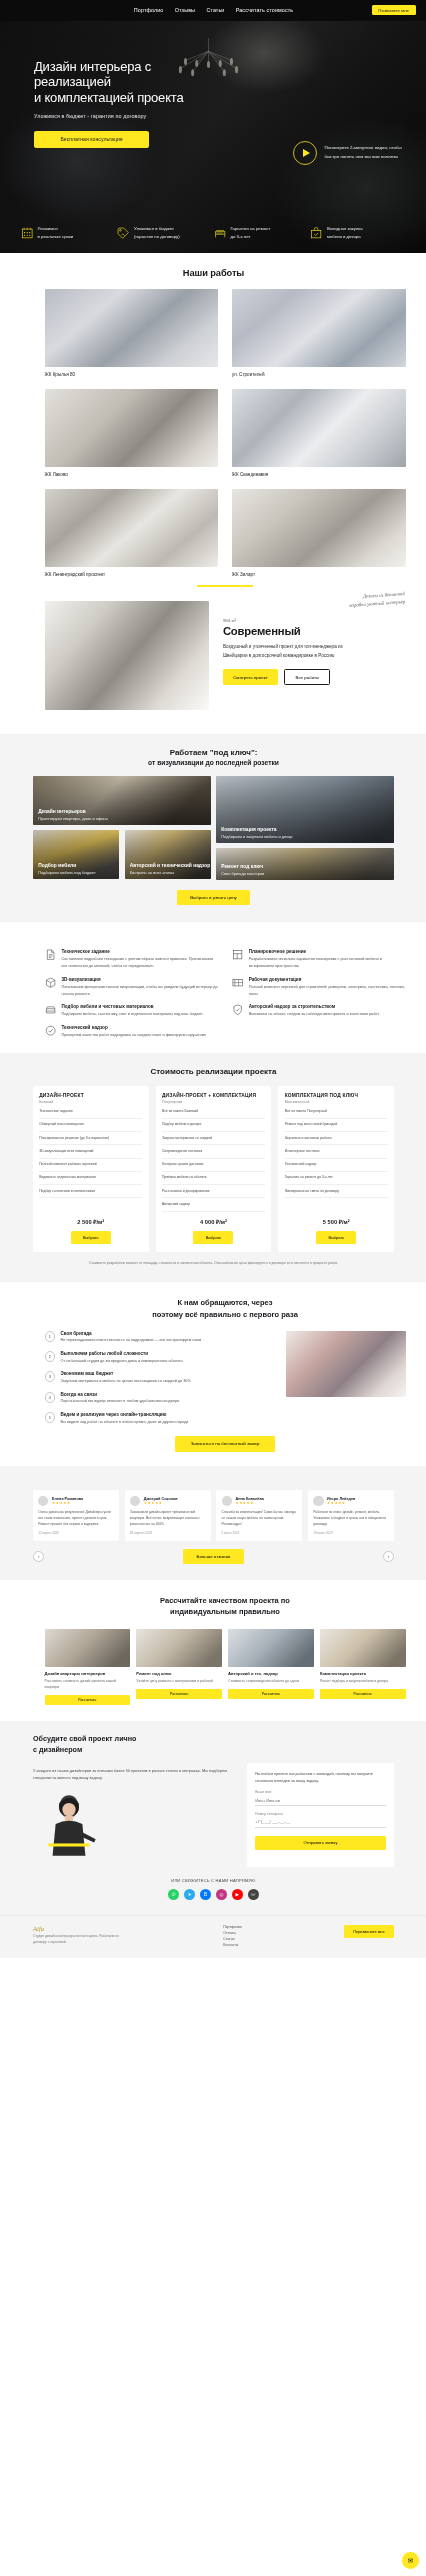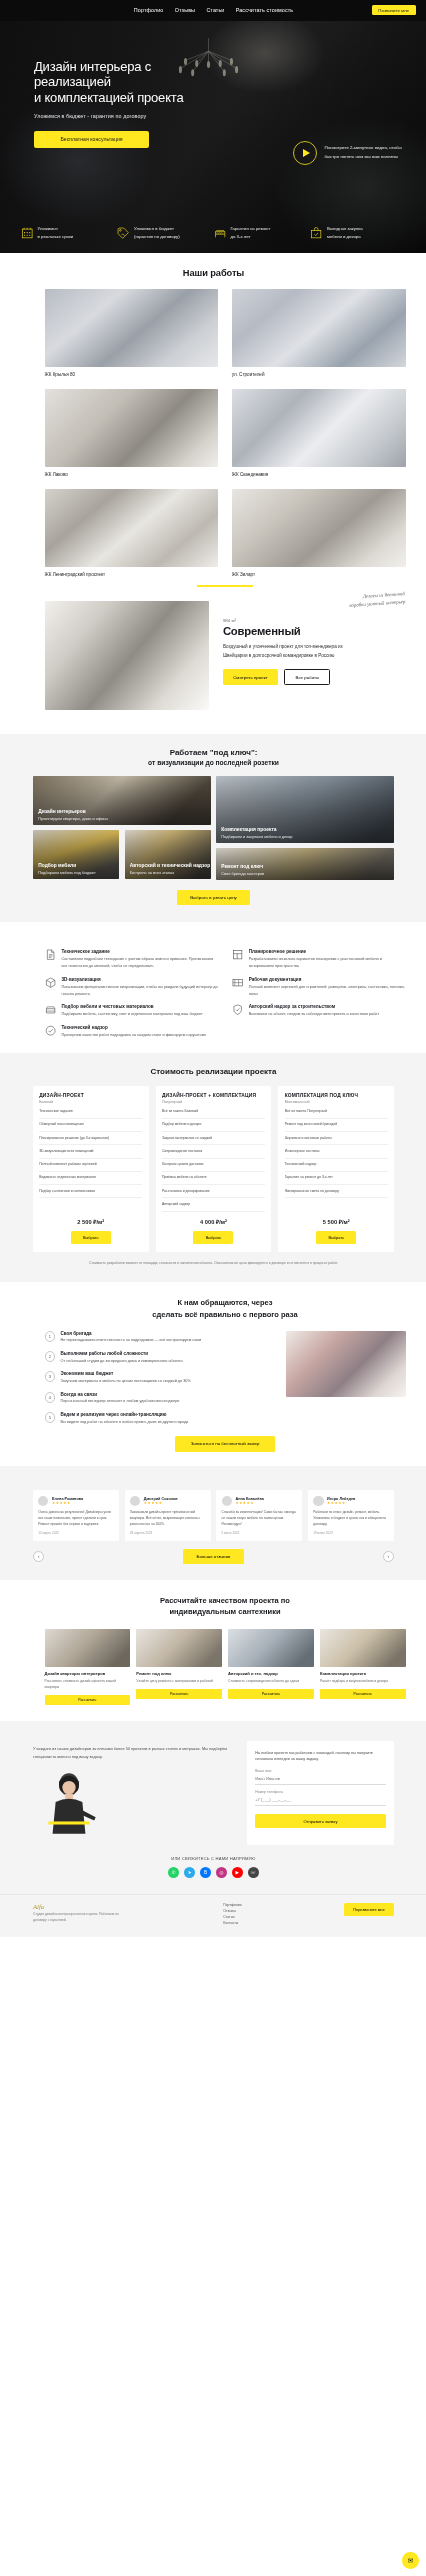--- a/index.html
+++ b/index.html
@@ -591,21 +591,21 @@
       </div>
     </div>
     <div class="p-note">Стоимость разработки зависит от площади, сложности и наполнения объекта. Окончательная цена фиксируется в договоре и не меняется в процессе работ.</div>
   </div>
 </section>
 
 <section class="why wrap">
   <div class="inner">
     <h2>
       <span>К нам обращаются, через</span><br>
-      <span>сделать всё правильно с первого раза</span>
+      <span>поэтому всё правильно с первого раза</span>
     </h2>
     <div class="why-body">
       <div class="why-list">
         <div class="why-row">
           <div class="why-num">1</div>
           <div class="why-tx">
               <b>Своя бригада</b>
           <p>Не перекладываем ответственность на подрядчиков — всё контролируем сами</p>
             </div>
         </div>
@@ -701,21 +701,21 @@
       <button class="btn-wide">Больше отзывов</button>
       <div class="arrow">›</div>
     </div>
   </div>
 </section>
 
 <section class="calc wrap">
   <div class="inner">
     <h2>
       <span>Рассчитайте качеством проекта по</span><br>
-      <span>индивидуальным сантехники</span>
+      <span>индивидуальным правильно</span>
     </h2>
     <div class="calc-grid">
       <div class="calc-card">
         <div class="ph cph1"></div>
         <b>Дизайн квартиры интерьеров</b>
         <p>Рассчитать стоимость дизайн-проекта вашей квартиры</p>
         <button>Рассчитать</button>
       </div>
       <div class="calc-card">
         <div class="ph cph2"></div>
@@ -734,20 +734,24 @@
         <b>Комплектация проекта</b>
         <p>Расчёт подбора и закупки мебели и декора</p>
         <button>Рассчитать</button>
       </div>
     </div>
   </div>
 </section>
 
 <section class="contact">
   <div class="inner">
+    <h2>
+      <span>Обсудите свой проект лично</span><br>
+      <span>с дизайнером</span>
+    </h2>
     <div class="contact-body">
       <div class="contact-left">
         <p>У каждого из наших дизайнеров за плечами более 50 проектов в разных стилях и метражах. Мы подберём специалиста именно под вашу задачу.</p>
         <svg class="person" viewBox="0 0 140 150">
           <ellipse cx="70" cy="36" rx="19" ry="22" fill="#3a3a3a"></ellipse>
           <path d="M51 30 q19-22 38 0 q2 16-5 20 h-28 q-7-4-5-20z" fill="#1d1d1d"></path>
           <rect x="62" y="54" width="16" height="14" fill="#e8c3a8"></rect>
           <path d="M44 70 q26-12 52 0 l6 62 h-64z" fill="#2b2b2b"></path>
           <rect x="30" y="108" width="80" height="6" fill="#ffe81f"></rect>
           <path d="M96 86 l26 14 -3 6 -27-12z" fill="#2b2b2b"></path>

